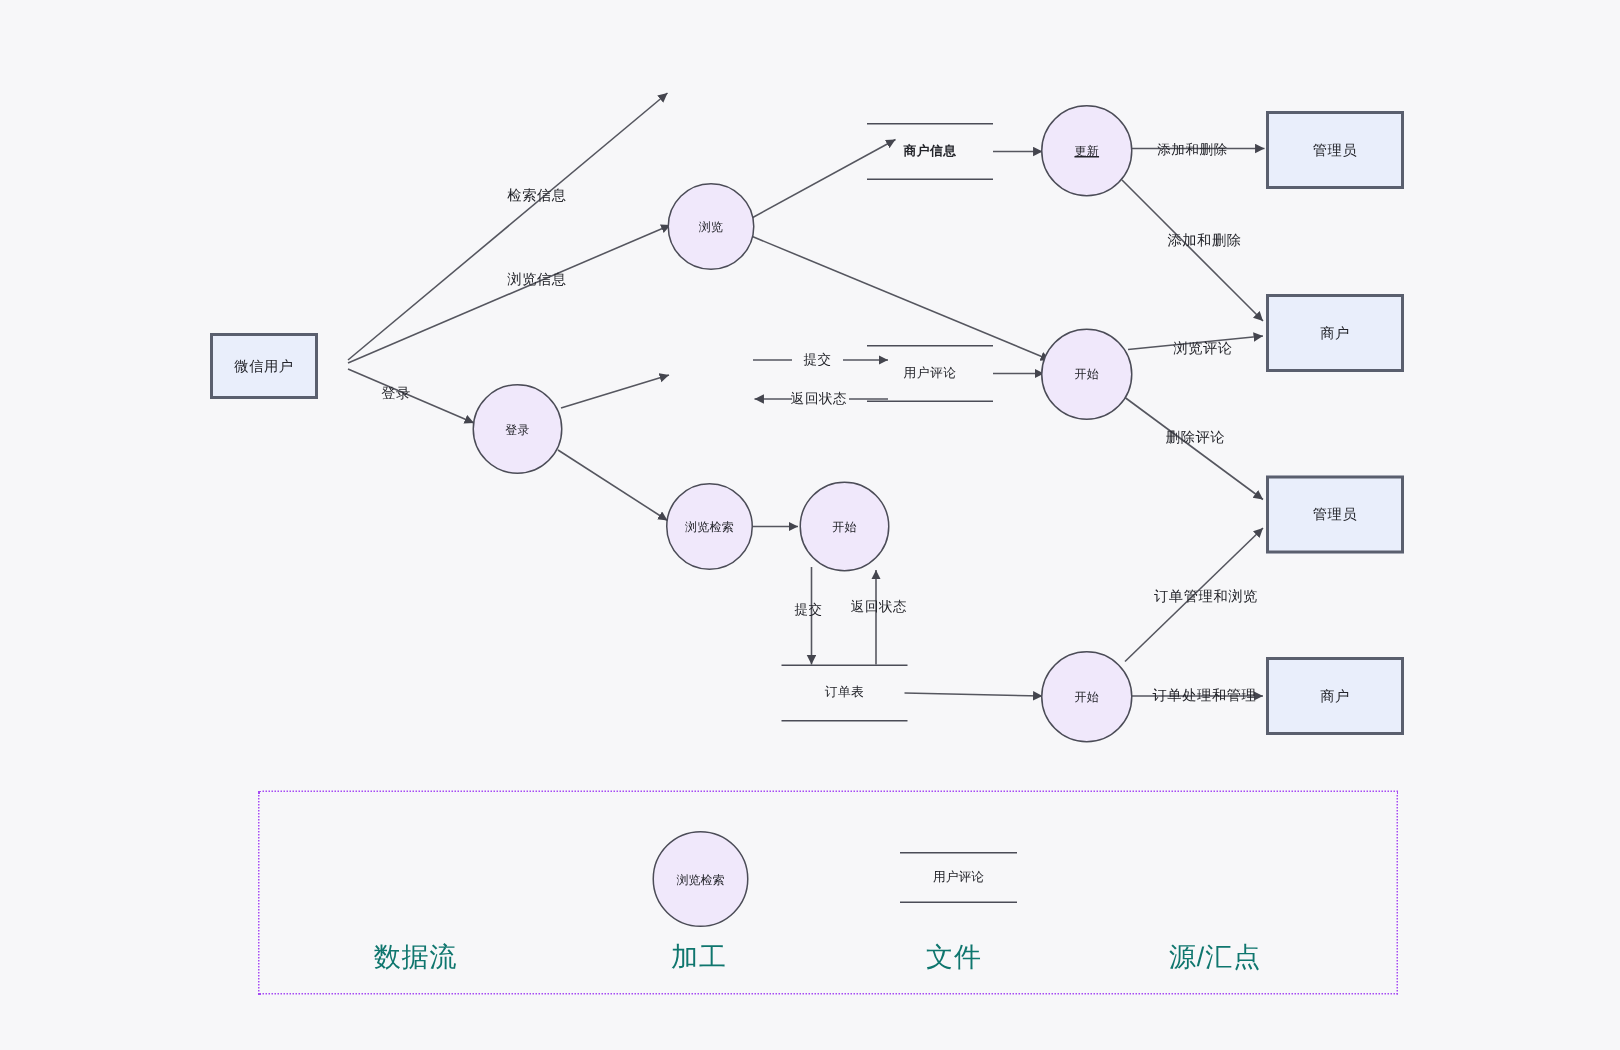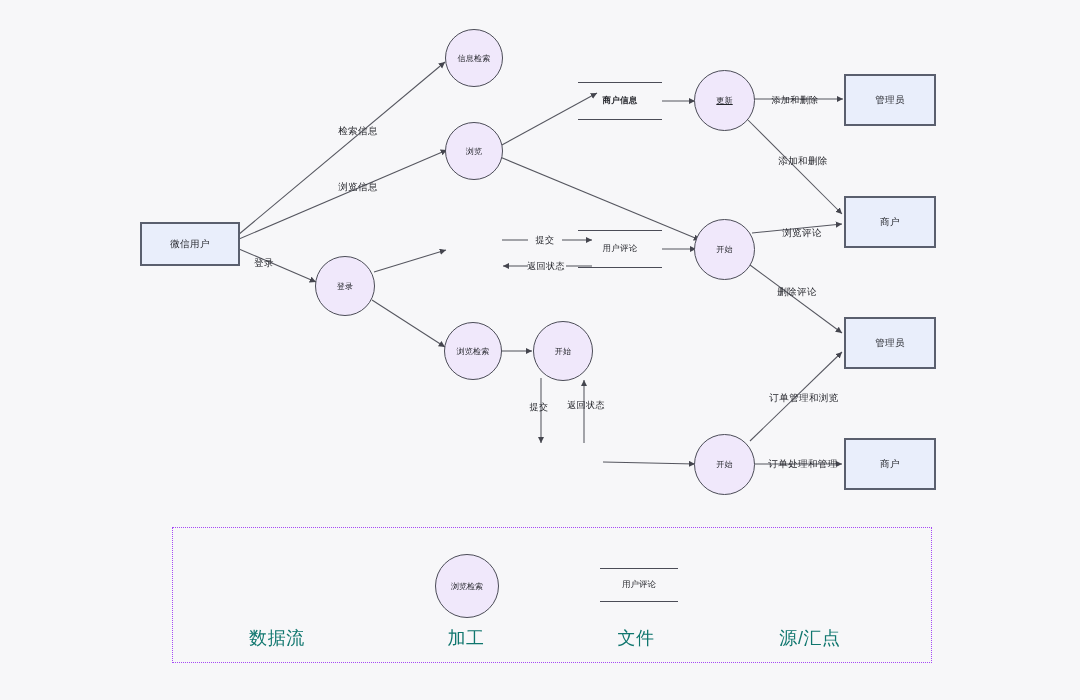--- a/index.html
+++ b/index.html
@@ -168,39 +168,36 @@
       <path d="M750,441 L842,352" marker-end="url(#arrow)"></path>
 
       <path d="M754,464 L842,464" marker-end="url(#arrow)"></path>
     </g>
 
     <g stroke="#2b2c33" stroke-width="1.3" fill="none">
       <path d="M233,581 L325,581" marker-end="url(#arrow)"></path>
     </g>
   </svg>
 
-  <div class="node ext" style="left:140px; top:222px; width:100px; height:44px;">
+  <div class="node ext" style="left:140px; top:222px; width:72px; height:44px;">
     <span>微信用户</span>
   </div>
   <div class="node ext" style="left:844px; top:74px; width:92px; height:52px;">
     <span>管理员</span>
   </div>
   <div class="node ext" style="left:844px; top:196px; width:92px; height:52px;">
     <span>商户</span>
   </div>
   <div class="node ext" style="left:844px; top:317px; width:92px; height:52px;">
     <span>管理员</span>
   </div>
   <div class="node ext" style="left:844px; top:438px; width:92px; height:52px;">
     <span>商户</span>
   </div>
 
-  <div class="node proc" style="left:445px; top:29px; width:58px; height:58px;">
-    <span>信息检索</span>
-  </div>
   <div class="node proc" style="left:445px; top:122px; width:58px; height:58px;">
     <span>浏览</span>
   </div>
   <div class="node proc" style="left:315px; top:256px; width:60px; height:60px;">
     <span>登录</span>
   </div>
   <div class="node proc" style="left:444px; top:322px; width:58px; height:58px;">
     <span>浏览检索</span>
   </div>
   <div class="node proc" style="left:533px; top:321px; width:60px; height:60px;">
@@ -214,20 +211,23 @@
   </div>
   <div class="node proc" style="left:694px; top:434px; width:61px; height:61px;">
     <span>开始</span>
   </div>
 
   <div class="store" style="left:578px; top:82px; width:84px; height:38px;font-weight:bold;">
     <span>商户信息</span>
   </div>
   <div class="store" style="left:578px; top:230px; width:84px; height:38px;">
     <span>用户评论</span>
+  </div>
+  <div class="store" style="left:521px; top:443px; width:84px; height:38px;">
+    <span>订单表</span>
   </div>
 
   <div class="elabel" style="left:358px; top:131px;">
     <span>检索信息</span>
   </div>
   <div class="elabel" style="left:358px; top:187px;">
     <span>浏览信息</span>
   </div>
   <div class="elabel" style="left:264px; top:263px;">
     <span>登录</span>

